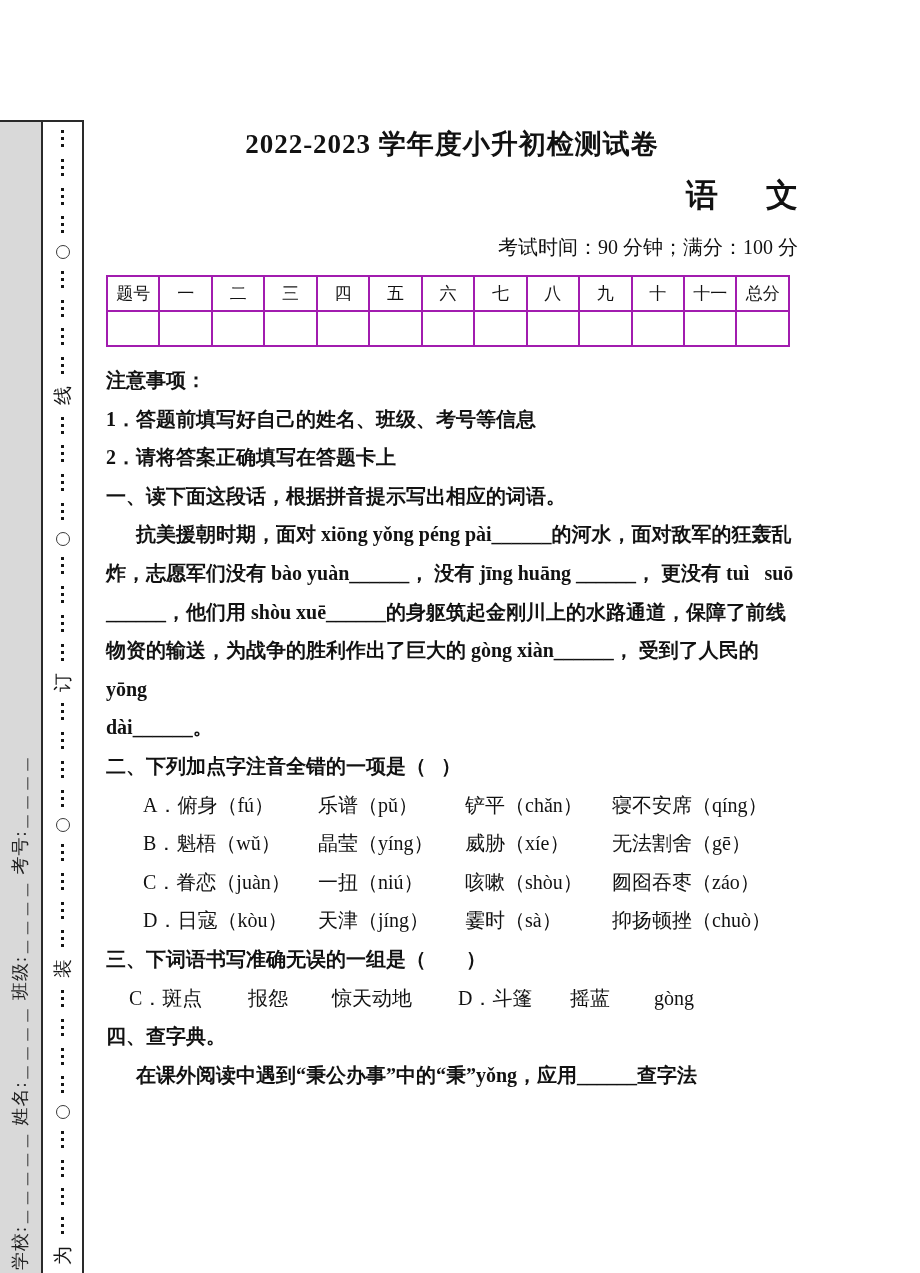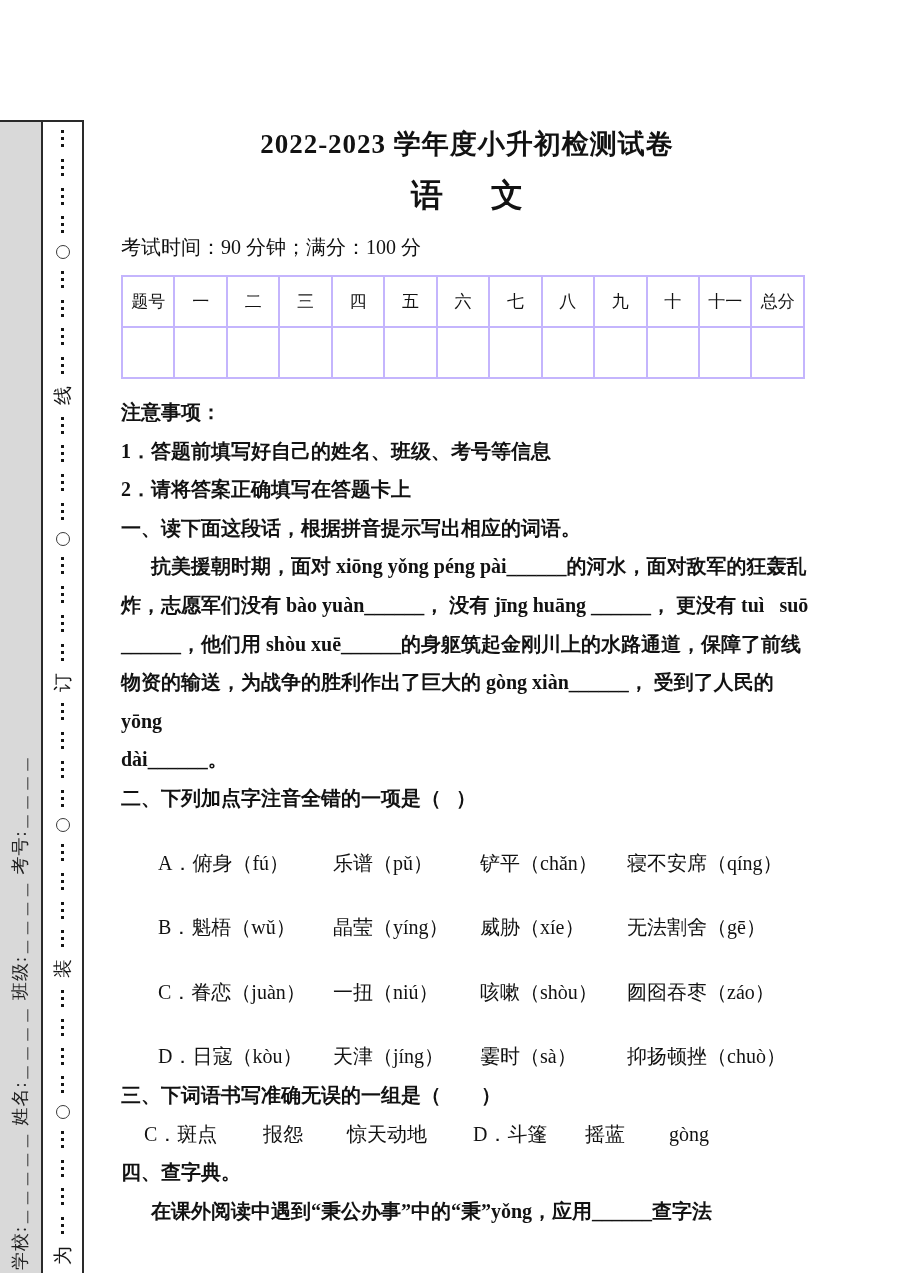--- a/index.html
+++ b/index.html
@@ -35,43 +35,43 @@
   }
   .ring{
     width:14px;height:14px;flex:0 0 auto;border:1.5px solid #3a3a3a;
     border-radius:50%;box-sizing:border-box;background:#fff;
   }
   .strip-char{
     flex:0 0 auto;font-size:19px;line-height:19px;
     transform:rotate(-90deg);color:#161616;
   }
   
-  main{position:absolute;left:121px;top:118px;width:692px;}
+  main{position:absolute;left:106px;top:118px;width:692px;}
   .title{
     text-align:center;font-size:27px;font-weight:bold;
     letter-spacing:1px;margin-top:8px;white-space:pre;
   }
   .subject{
-    text-align:center;font-size:32px;font-weight:bold;
+    text-align:right;font-size:32px;font-weight:bold;
     margin-top:12px;white-space:pre;
   }
-  .exam-info{text-align:left;font-size:20px;margin-top:16px;white-space:pre;}
+  .exam-info{text-align:right;font-size:20px;margin-top:16px;white-space:pre;}
   table.score{
     width:684px;margin:14px auto 0 0;border-collapse:collapse;table-layout:fixed;
   }
   table.score td{
-    border:2px solid #c4b5fd;height:33px;text-align:center;
-    font-size:17px;padding:8px;overflow:hidden;
+    border:2px solid #a21caf;height:33px;text-align:center;
+    font-size:17px;padding:0;overflow:hidden;
   }
   .body-text{margin-top:14px;font-size:20px;}
   .line{line-height:38.6px;white-space:pre-wrap;font-weight:bold;}
   .indent{padding-left:30px;}
   .optgrid2{
     display:grid;grid-template-columns:175px 147px 147px 1fr;
-    padding-left:37px;line-height:38.6px;white-space:pre;margin-top:26px;
+    padding-left:37px;line-height:38.6px;white-space:pre;
   }
   .optgrid3{
     display:grid;grid-template-columns:119px 84px 126px 112px 84px 1fr;
     padding-left:23px;line-height:38.6px;white-space:pre;
   }
 </style>
 </head>
 <body>
 
 <aside class="sidebar">

